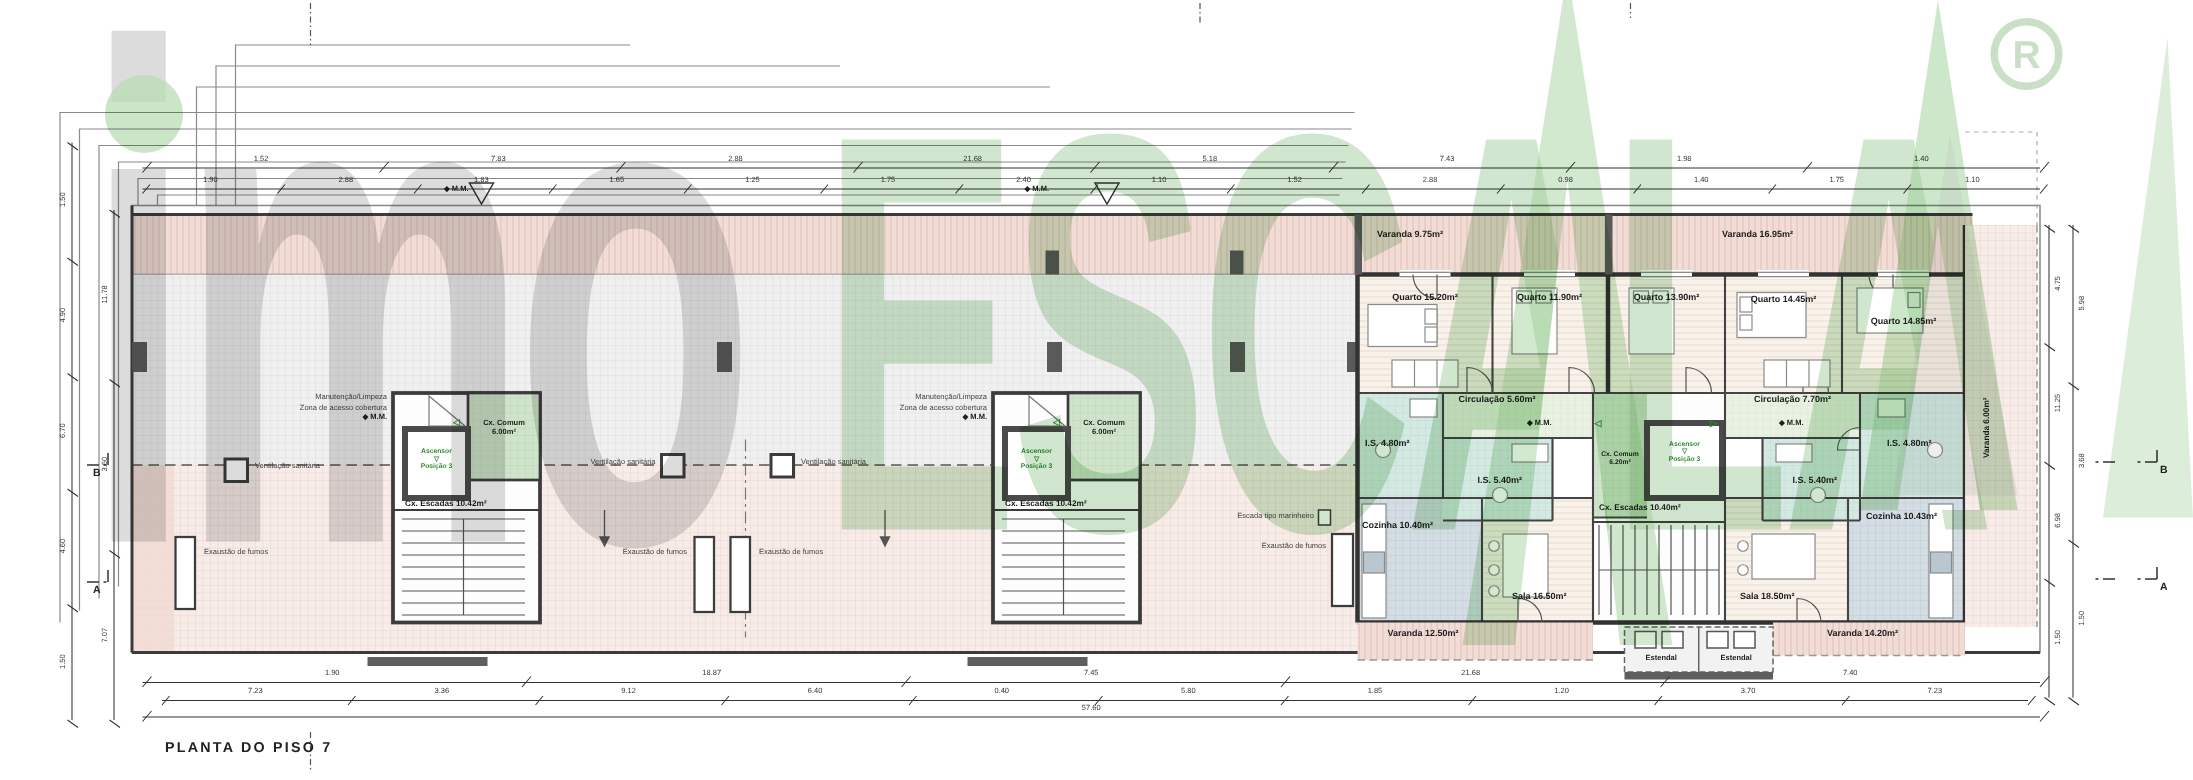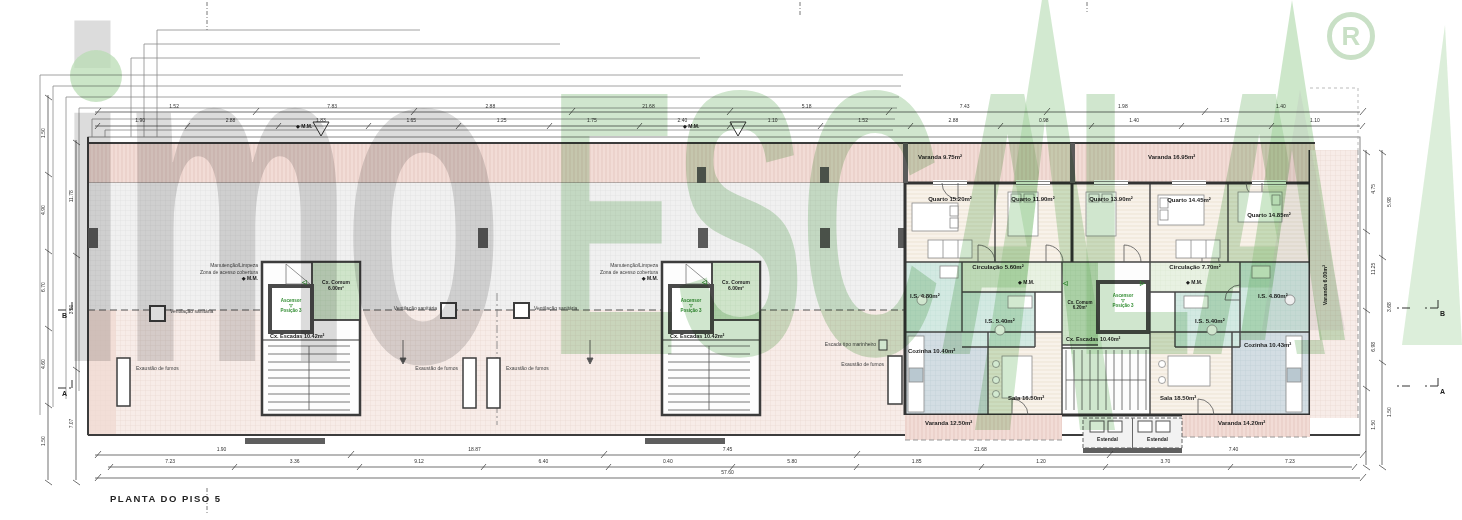--- a/index.html
+++ b/index.html
@@ -486,21 +486,21 @@
       <span>11.25</span>
       <span>6.98</span>
       <span>1.50</span>
     </div>
 <div class="dim-col" style="left:1384px;top:150px;height:315px;width:9px;">
       <span>5.98</span>
       <span>3.68</span>
       <span>1.50</span>
     </div>
 
-<div class="title">PLANTA DO PISO 5</div>
+<div class="title">PLANTA DO PISO 7</div>
 
 <div id="watermark">
   <div id="wm-gray">imo</div>
   <div id="wm-green">ESCALA</div>
   <div id="wm-idot"></div>
   <svg width="1462" height="520" viewBox="0 0 1462 520">
     <polygon points="1045,-20 975,430 1115,430" fill="#9ccf96" opacity=".45"></polygon>
     <polygon points="1045,120 1010,430 1080,430" fill="#ffffff"></polygon>
     <polygon points="1292,0 1240,340 1345,340" fill="#9ccf96" opacity=".5"></polygon>
     <polygon points="1292,150 1265,340 1320,340" fill="#ffffff"></polygon>

